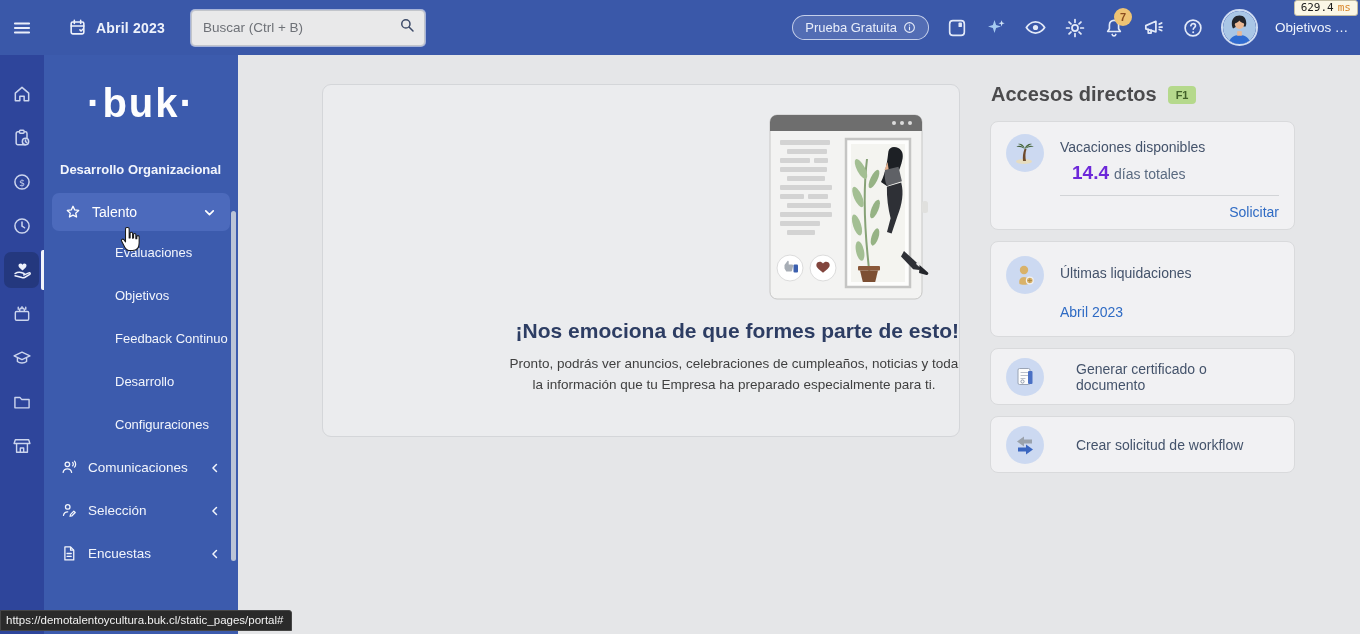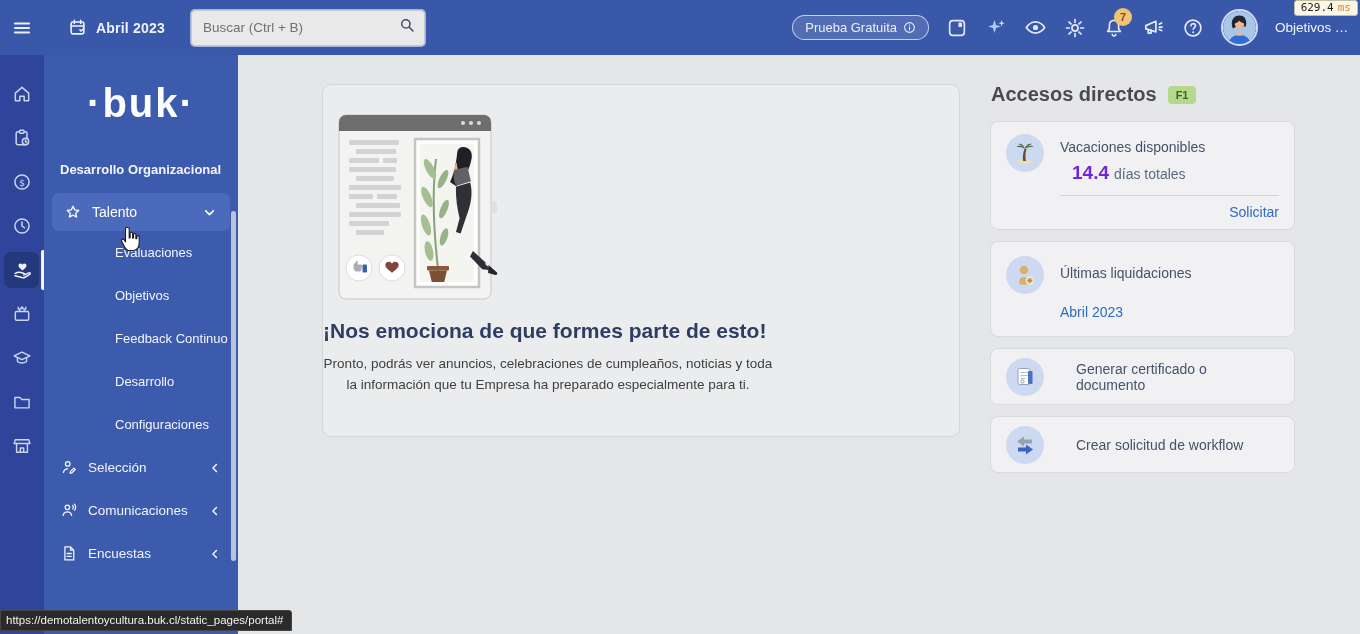--- a/index.html
+++ b/index.html
@@ -83,21 +83,21 @@
   .sub-item { height:43px; display:flex; align-items:center; padding-left:71px; font-size:13px; color:#f2f5fc; cursor:pointer; }
   .group-row { height:43px; display:flex; align-items:center; gap:10px; padding:0 16px 0 17px; font-size:13.5px; color:#f2f5fc; cursor:pointer; }
   .group-row .chev { margin-left:auto; display:flex; }
   .sb-scrollbar { position:absolute; right:2px; top:156px; width:5px; height:350px; background:#c9cfdc; opacity:.9; border-radius:3px; cursor:pointer; }
 
   
   .main { position:absolute; left:257px; top:55px; right:0; bottom:0; background:#e5e6e8; }
   .center-box {
     position:absolute; left:65px; top:29px; width:638px; height:353px;
     background:#ebecee; border:1px solid #d4d6d9; border-radius:9px;
-    display:flex; flex-direction:column; align-items:flex-start;
+    display:flex; flex-direction:column; align-items:flex-end;
   }
   .welcome-title { margin-top:14px; font-size:21px; font-weight:bold; color:#2d3d63; }
   .welcome-sub { margin-top:11px; width:450px; text-align:center; font-size:13.5px; line-height:1.55; color:#404040; }
 
   
   .shortcuts { position:absolute; left:733px; top:28px; width:305px; }
   .sc-header { display:flex; align-items:center; gap:11px; margin:0 0 15px 1px; }
   .sc-title { font-size:20px; font-weight:bold; color:#4b4b4d; }
   .f1-badge { background:#b5d98c; color:#42612a; font-size:11px; font-weight:bold; border-radius:4px; padding:3px 8px; }
   .card { background:#f1f1f3; border:1px solid #d9dadc; border-radius:8px; margin-bottom:11px; }
@@ -332,42 +332,42 @@
   </div>
 
   <div class="sub-item">Evaluaciones</div>
   <div class="sub-item">Objetivos</div>
   <div class="sub-item">Feedback Continuo</div>
   <div class="sub-item">Desarrollo</div>
   <div class="sub-item">Configuraciones</div>
 
   <div class="group-row">
     <span>
+      <svg width="17" height="17" viewBox="0 0 24 24" fill="none" stroke="currentColor" stroke-width="1.8" stroke-linecap="round">
+          <circle cx="9" cy="7.5" r="3.2"></circle>
+          <path d="M3 19c.6-3.4 3-5.2 6-5.2s5.4 1.8 6 5.2"></path>
+          <path d="M16.5 5c1.2 1.2 1.2 3.3 0 4.5M19 3c2.2 2.2 2.2 6.3 0 8.5"></path>
+        </svg>
+    </span>
+    <span>Comunicaciones</span>
+    <span class="chev">
+      <svg width="14" height="14" viewBox="0 0 24 24" fill="none" stroke="currentColor" stroke-width="2.6" stroke-linecap="round" stroke-linejoin="round">
+          <path d="M14.5 6l-6 6 6 6"></path>
+        </svg>
+    </span>
+  </div>
+  <div class="group-row">
+    <span>
       <svg width="17" height="17" viewBox="0 0 24 24" fill="none" stroke="currentColor" stroke-width="1.8" stroke-linecap="round" stroke-linejoin="round">
           <circle cx="9.5" cy="7" r="3.2"></circle>
           <path d="M3.5 19c.6-3.4 3-5.2 6-5.2"></path>
           <path d="M13.5 17.5l4.6-4.6 2 2-4.6 4.6-2.6.6z"></path>
         </svg>
     </span>
     <span>Selección</span>
-    <span class="chev">
-      <svg width="14" height="14" viewBox="0 0 24 24" fill="none" stroke="currentColor" stroke-width="2.6" stroke-linecap="round" stroke-linejoin="round">
-          <path d="M14.5 6l-6 6 6 6"></path>
-        </svg>
-    </span>
-  </div>
-  <div class="group-row">
-    <span>
-      <svg width="17" height="17" viewBox="0 0 24 24" fill="none" stroke="currentColor" stroke-width="1.8" stroke-linecap="round">
-          <circle cx="9" cy="7.5" r="3.2"></circle>
-          <path d="M3 19c.6-3.4 3-5.2 6-5.2s5.4 1.8 6 5.2"></path>
-          <path d="M16.5 5c1.2 1.2 1.2 3.3 0 4.5M19 3c2.2 2.2 2.2 6.3 0 8.5"></path>
-        </svg>
-    </span>
-    <span>Comunicaciones</span>
     <span class="chev">
       <svg width="14" height="14" viewBox="0 0 24 24" fill="none" stroke="currentColor" stroke-width="2.6" stroke-linecap="round" stroke-linejoin="round">
           <path d="M14.5 6l-6 6 6 6"></path>
         </svg>
     </span>
   </div>
   <div class="group-row">
     <span>
       <svg width="17" height="17" viewBox="0 0 24 24" fill="none" stroke="currentColor" stroke-width="1.8" stroke-linejoin="round">
           <path d="M5.5 2.8h8l4.5 4.5V21h-12.5z"></path>

